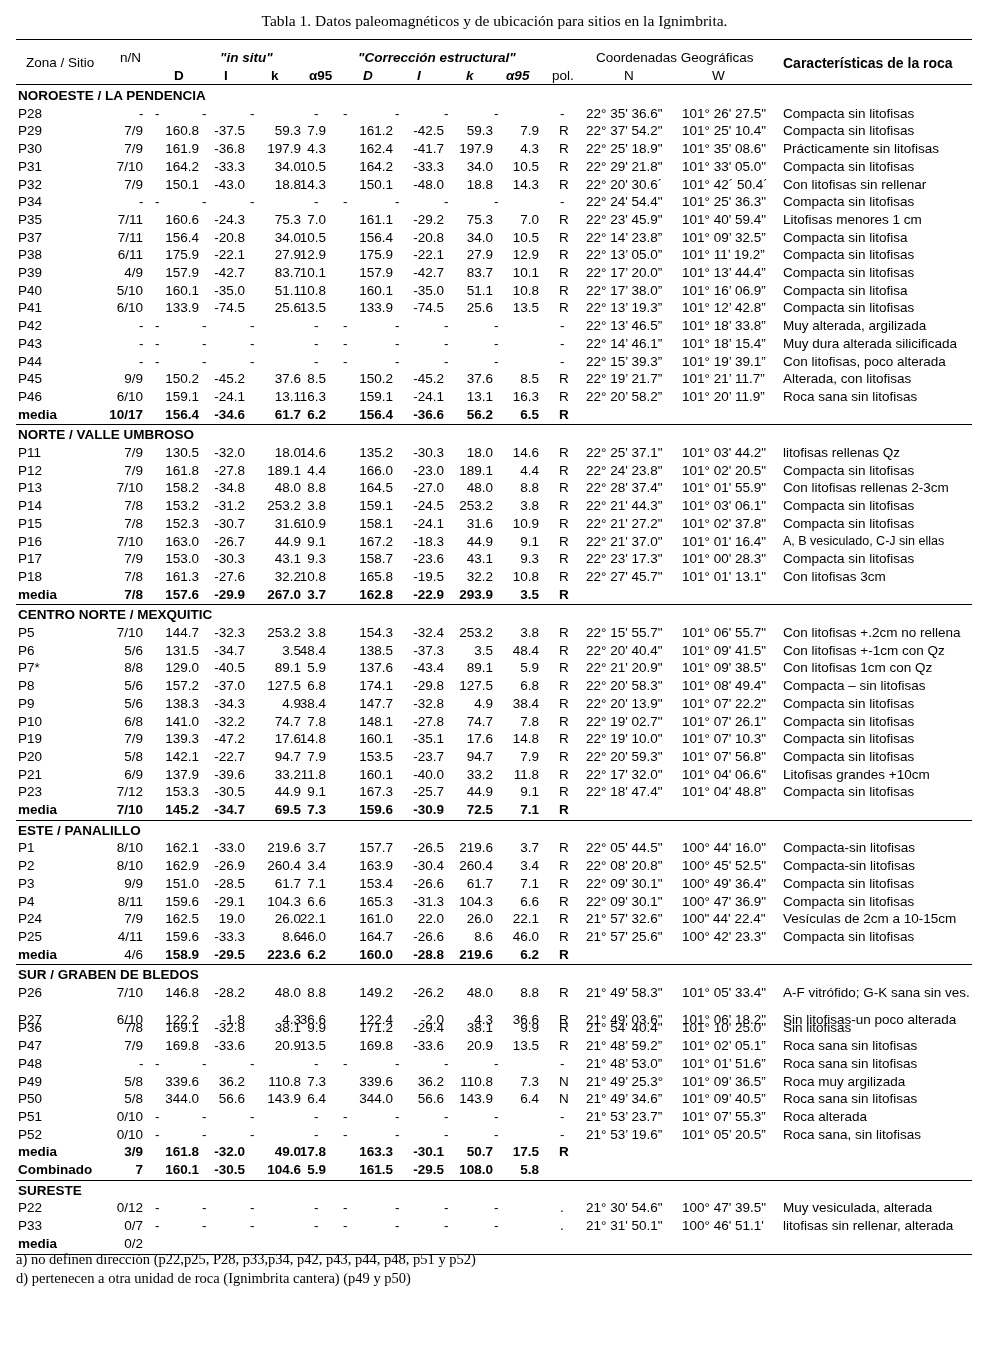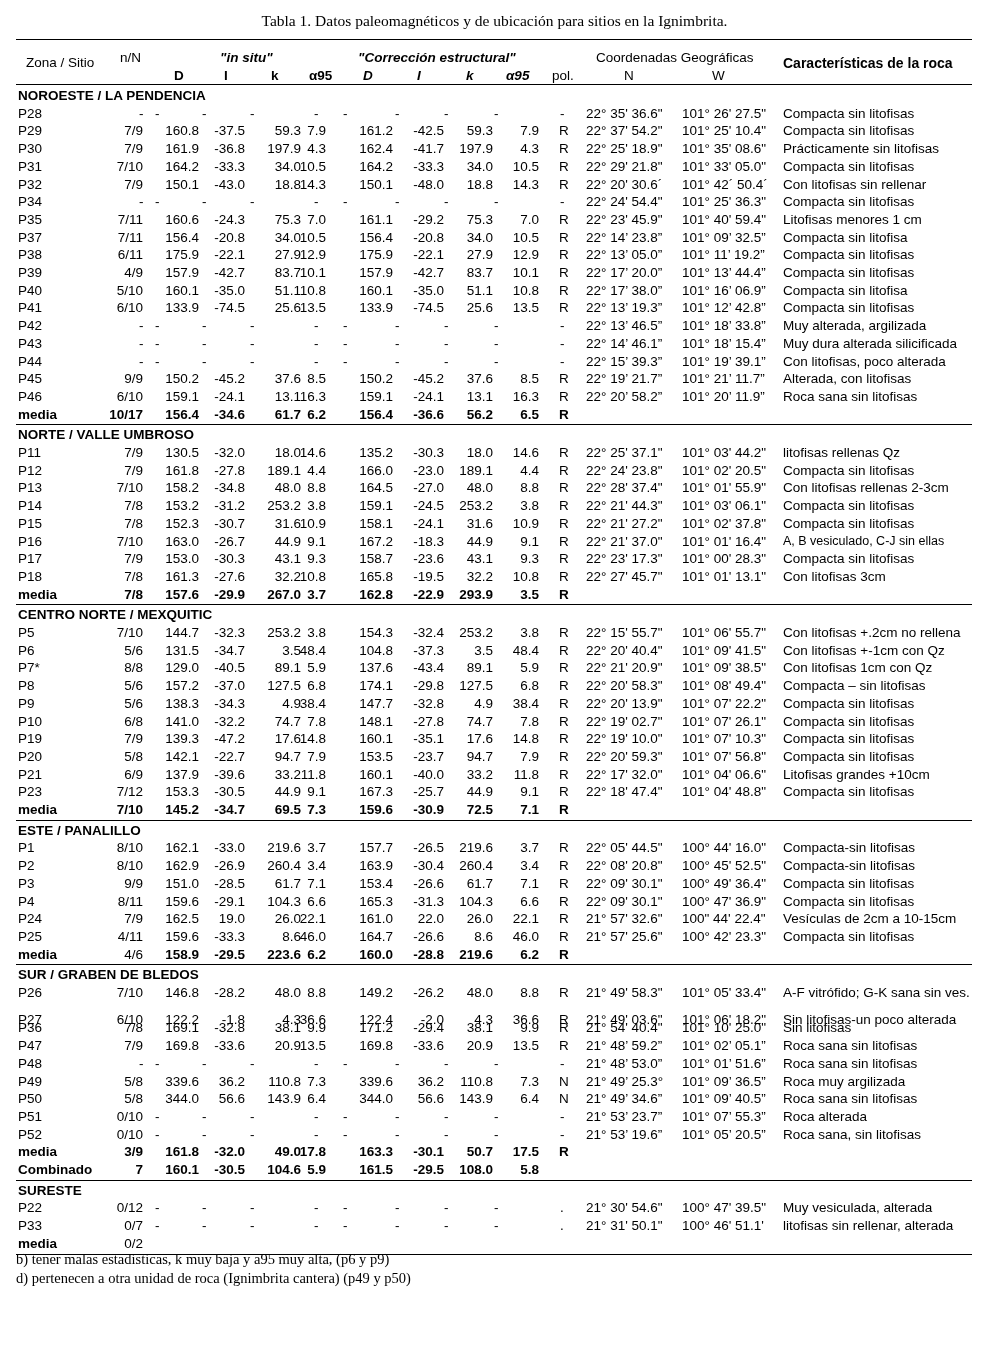--- a/index.html
+++ b/index.html
@@ -509,21 +509,21 @@
         <span style="left: 666px;">101° 06' 55.7"</span>
         <span style="left: 767px;">Con litofisas +.2cm no rellena</span>
       </div>
       <div class="row" style="top: 602.7px;">
         <span style="left: 2px;">P6</span>
         <span style="right: 829px;">5/6</span>
         <span style="right: 773px;">131.5</span>
         <span style="right: 727px;">-34.7</span>
         <span style="right: 671px;">3.5</span>
         <span style="right: 646px;">48.4</span>
-        <span style="right: 579px;">104.8</span>
+        <span style="right: 579px;">138.5</span>
         <span style="right: 528px;">-37.3</span>
         <span style="right: 479px;">3.5</span>
         <span style="right: 433px;">48.4</span>
         <span style="left: 543px;">R</span>
         <span style="left: 570px;">22° 20' 40.4"</span>
         <span style="left: 666px;">101° 09' 41.5"</span>
         <span style="left: 767px;">Con litofisas +-1cm con Qz</span>
       </div>
       <div class="row" style="top: 620.4px;">
         <span style="left: 2px;">P7*</span>
@@ -1015,15 +1015,15 @@
         <span style="left: 543px;"></span>
         <span style="left: 570px;"></span>
         <span style="left: 666px;"></span>
         <span style="left: 767px;"></span>
       </div>
       <div class="rule" style="top: 1214.5px;"></div>
     </div>
 </div>
 
 <div class="notes">
-  <div>b) tener malas estadisticas,  k muy baja y a95 muy alta, (p6 y p9)</div>
+  <div>a) no definen dirección (p22,p25, P28, p33,p34, p42, p43, p44,  p48, p51 y p52)</div>
   <div>d) pertenecen a otra unidad de roca (Ignimbrita cantera)  (p49 y p50)</div>
 </div>
 
 </body></html>

